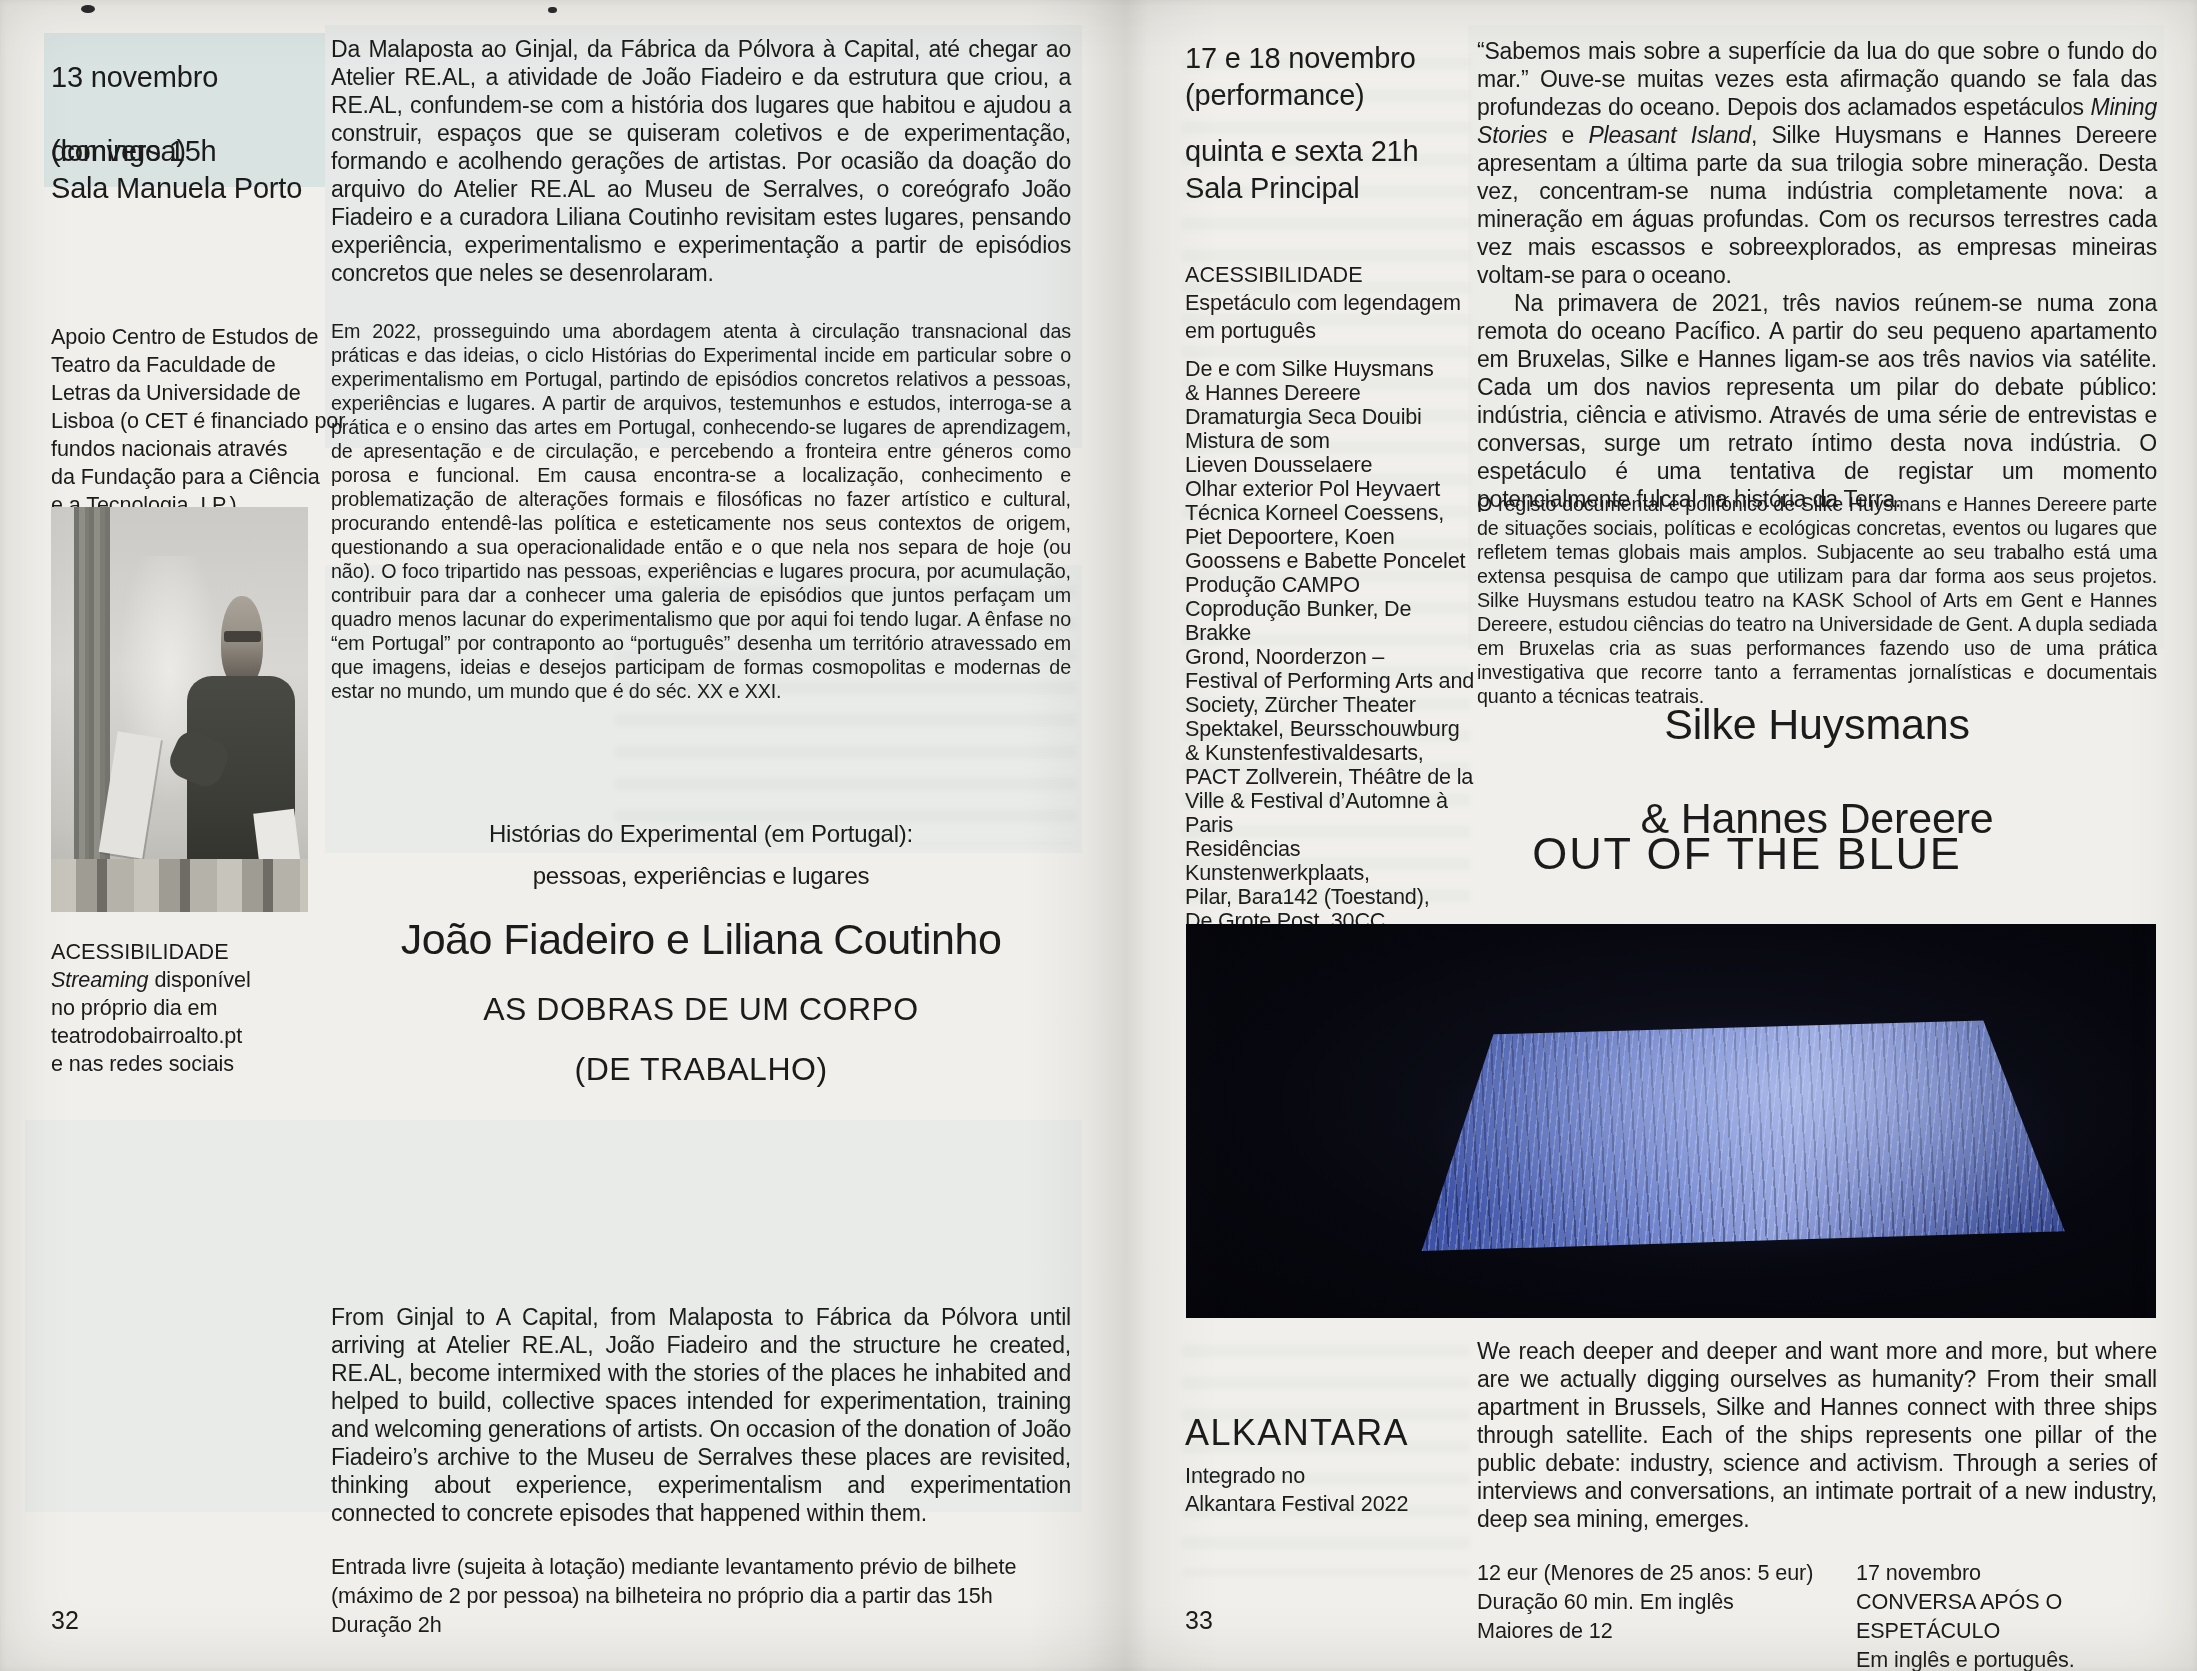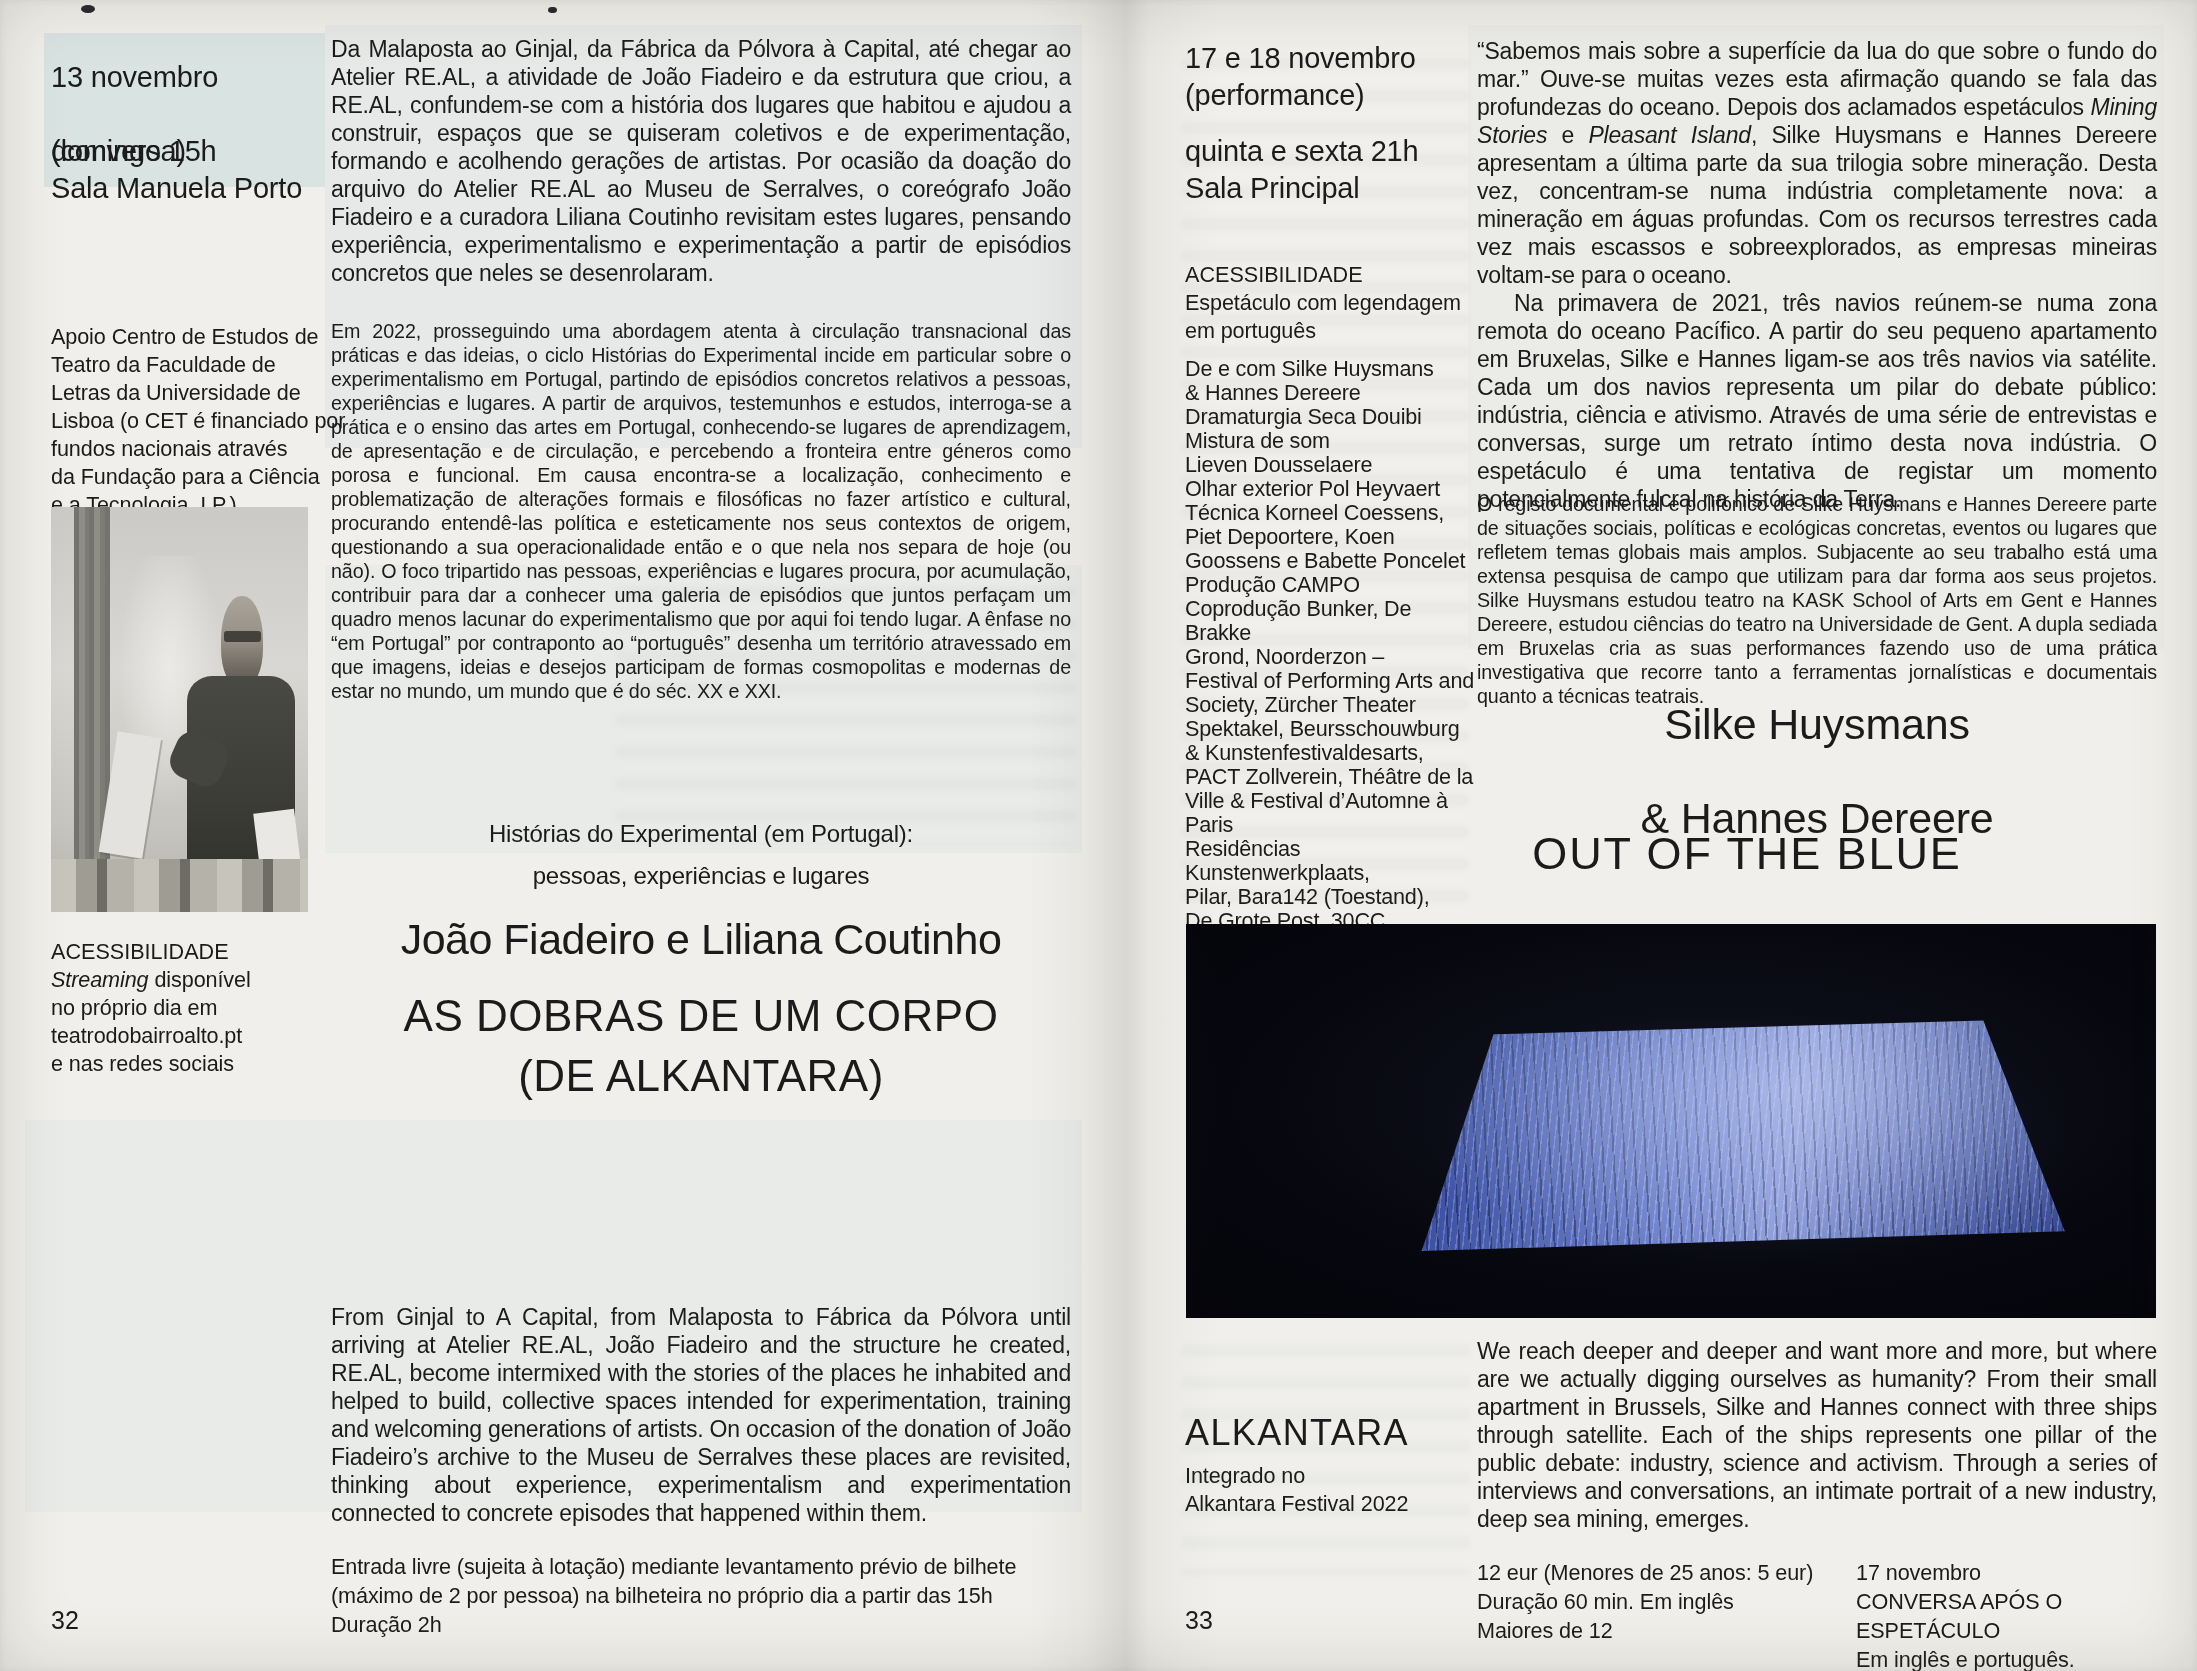--- a/index.html
+++ b/index.html
@@ -23,21 +23,21 @@
   .date-stanza{font-size:29px;line-height:37px;letter-spacing:-0.2px;}
   .side{font-size:21.6px;line-height:28px;letter-spacing:-0.1px;}
   .side-tight{font-size:21.6px;line-height:24px;letter-spacing:-0.2px;}
   .caps-label{font-size:21.6px;line-height:28px;}
   .body-lg{font-size:23px;line-height:28px;letter-spacing:-0.2px;text-align:justify;}
   .body-sm{font-size:19.7px;line-height:24px;letter-spacing:-0.1px;text-align:justify;}
   .body-lg p,.body-sm p{margin:0;}
   .center{text-align:center;}
   .series-title{font-size:24px;line-height:42px;letter-spacing:-0.2px;}
   .artists{font-size:43px;letter-spacing:-0.5px;}
-  .show-title{font-size:44px;letter-spacing:0.5px;}
+  .show-title{font-size:32px;letter-spacing:0.5px;}
   .title-r{font-size:45px;letter-spacing:1.9px;}
   .artists-r{font-size:43px;line-height:54px;letter-spacing:-0.2px;}
   .alkantara{font-size:36px;letter-spacing:1.4px;}
   .page-num{font-size:25px;}
 
   
   .photo{position:absolute;left:51px;top:507px;width:257px;height:405px;overflow:hidden;
     background:linear-gradient(180deg,#cbcac6 0%,#d8d7d3 40%,#c6c5c0 78%,#b4b2ab 100%);}
   .ph-curtain{position:absolute;left:9%;top:0;width:14%;height:93%;
     background:repeating-linear-gradient(90deg,#74746e 0 4.8px,#8e8e87 4.8px 10.6px,#7c7c75 10.6px 15.4px);}
@@ -132,21 +132,21 @@
     <div class="abs body-lg" style="left:331px;top:35px;width:740px;">Da Malaposta ao Ginjal, da Fábrica da Pólvora à Capital, até chegar ao Atelier RE.AL, a atividade de João Fiadeiro e da estrutura que criou, a RE.AL, confundem-se com a história dos lugares que habitou e ajudou a construir, espaços que se quiseram coletivos e de experimentação, formando e acolhendo gerações de artistas. Por ocasião da doação do arquivo do Atelier RE.AL ao Museu de Serralves, o coreógrafo João Fiadeiro e a curadora Liliana Coutinho revisitam estes lugares, pensando experiência, experimentalismo e experimentação a partir de episódios concretos que neles se desenrolaram.</div>
 
     <div class="abs body-sm" style="left:331px;top:319px;width:740px;">Em 2022, prosseguindo uma abordagem atenta à circulação transnacional das práticas e das ideias, o ciclo Histórias do Experimental incide em particular sobre o experimentalismo em Portugal, partindo de episódios concretos relativos a pessoas, experiências e lugares. A partir de arquivos, testemunhos e estudos, interroga-se a prática e o ensino das artes em Portugal, conhecendo-se lugares de aprendizagem, de apresentação e de circulação, e percebendo a fronteira entre géneros como porosa e funcional. Em causa encontra-se a localização, conhecimento e problematização de alterações formais e filosóficas no fazer artístico e cultural, procurando entendê-las política e esteticamente nos seus contextos de origem, questionando a sua operacionalidade então e o que nela nos separa de hoje (ou não). O foco tripartido nas pessoas, experiências e lugares procura, por acumulação, contribuir para dar a conhecer uma galeria de episódios que juntos perfaçam um quadro menos lacunar do experimentalismo que por aqui foi tendo lugar. A ênfase no “em Portugal” por contraponto ao “português” desenha um território atravessado em que imagens, ideias e desejos participam de formas cosmopolitas e modernas de estar no mundo, um mundo que é do séc. XX e XXI.</div>
 
     <div class="abs series-title center" style="left:331px;top:813px;width:740px;">Histórias do Experimental (em Portugal):</div>
     <div class="abs series-title center" style="left:331px;top:855px;width:740px;">pessoas, experiências e lugares</div>
 
     <div class="abs artists center" style="left:331px;top:915px;width:740px;">João Fiadeiro e Liliana Coutinho</div>
 
     <div class="abs show-title center" style="left:331px;top:991px;width:740px;">AS DOBRAS DE UM CORPO</div>
-    <div class="abs show-title center" style="left:331px;top:1051px;width:740px;">(DE ALKANTARA)</div>
+    <div class="abs show-title center" style="left:331px;top:1051px;width:740px;">(DE TRABALHO)</div>
 
     <div class="abs body-lg" style="left:331px;top:1303px;width:740px;">From Ginjal to A Capital, from Malaposta to Fábrica da Pólvora until arriving at Atelier RE.AL, João Fiadeiro and the structure he created, RE.AL, become intermixed with the stories of the places he inhabited and helped to build, collective spaces intended for experimentation, training and welcoming generations of artists. On occasion of the donation of João Fiadeiro’s archive to the Museu de Serralves these places are revisited, thinking about experience, experimentalism and experimentation connected to concrete episodes that happened within them.</div>
 
     <div class="abs side pre" style="left:331px;top:1552px;width:749px;line-height:29px;">Entrada livre (sujeita à lotação) mediante levantamento prévio de bilhete
 (máximo de 2 por pessoa) na bilheteira no próprio dia a partir das 15h
 Duração 2h</div>
 
     <div class="abs page-num" style="left:51px;top:1606px;">32</div>
   </div>
 

